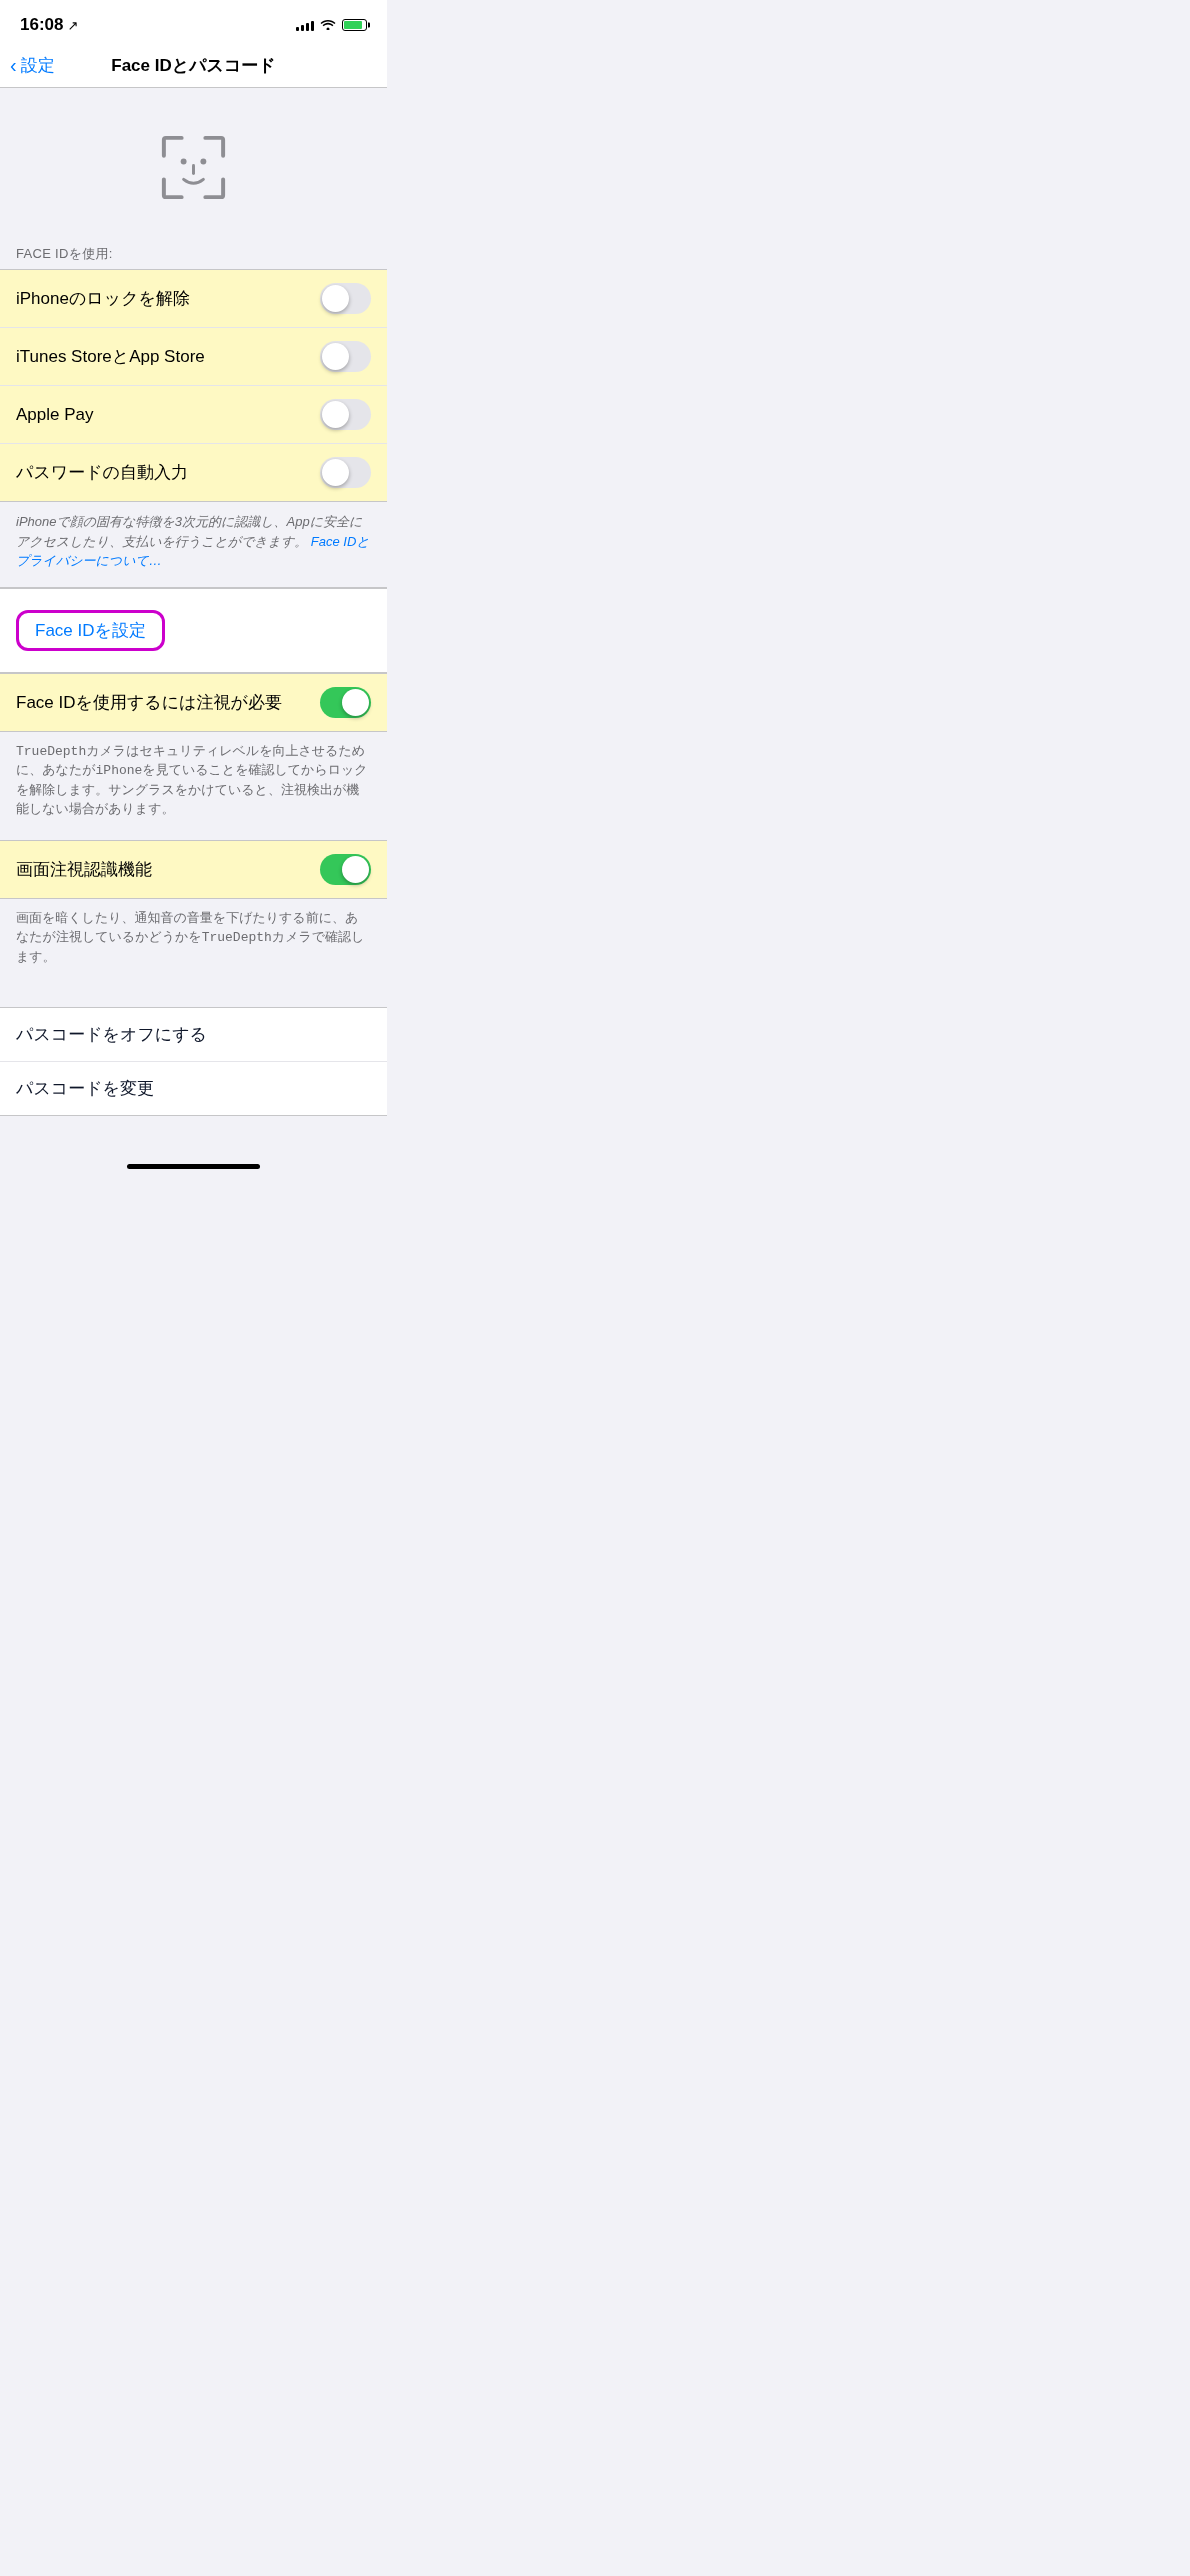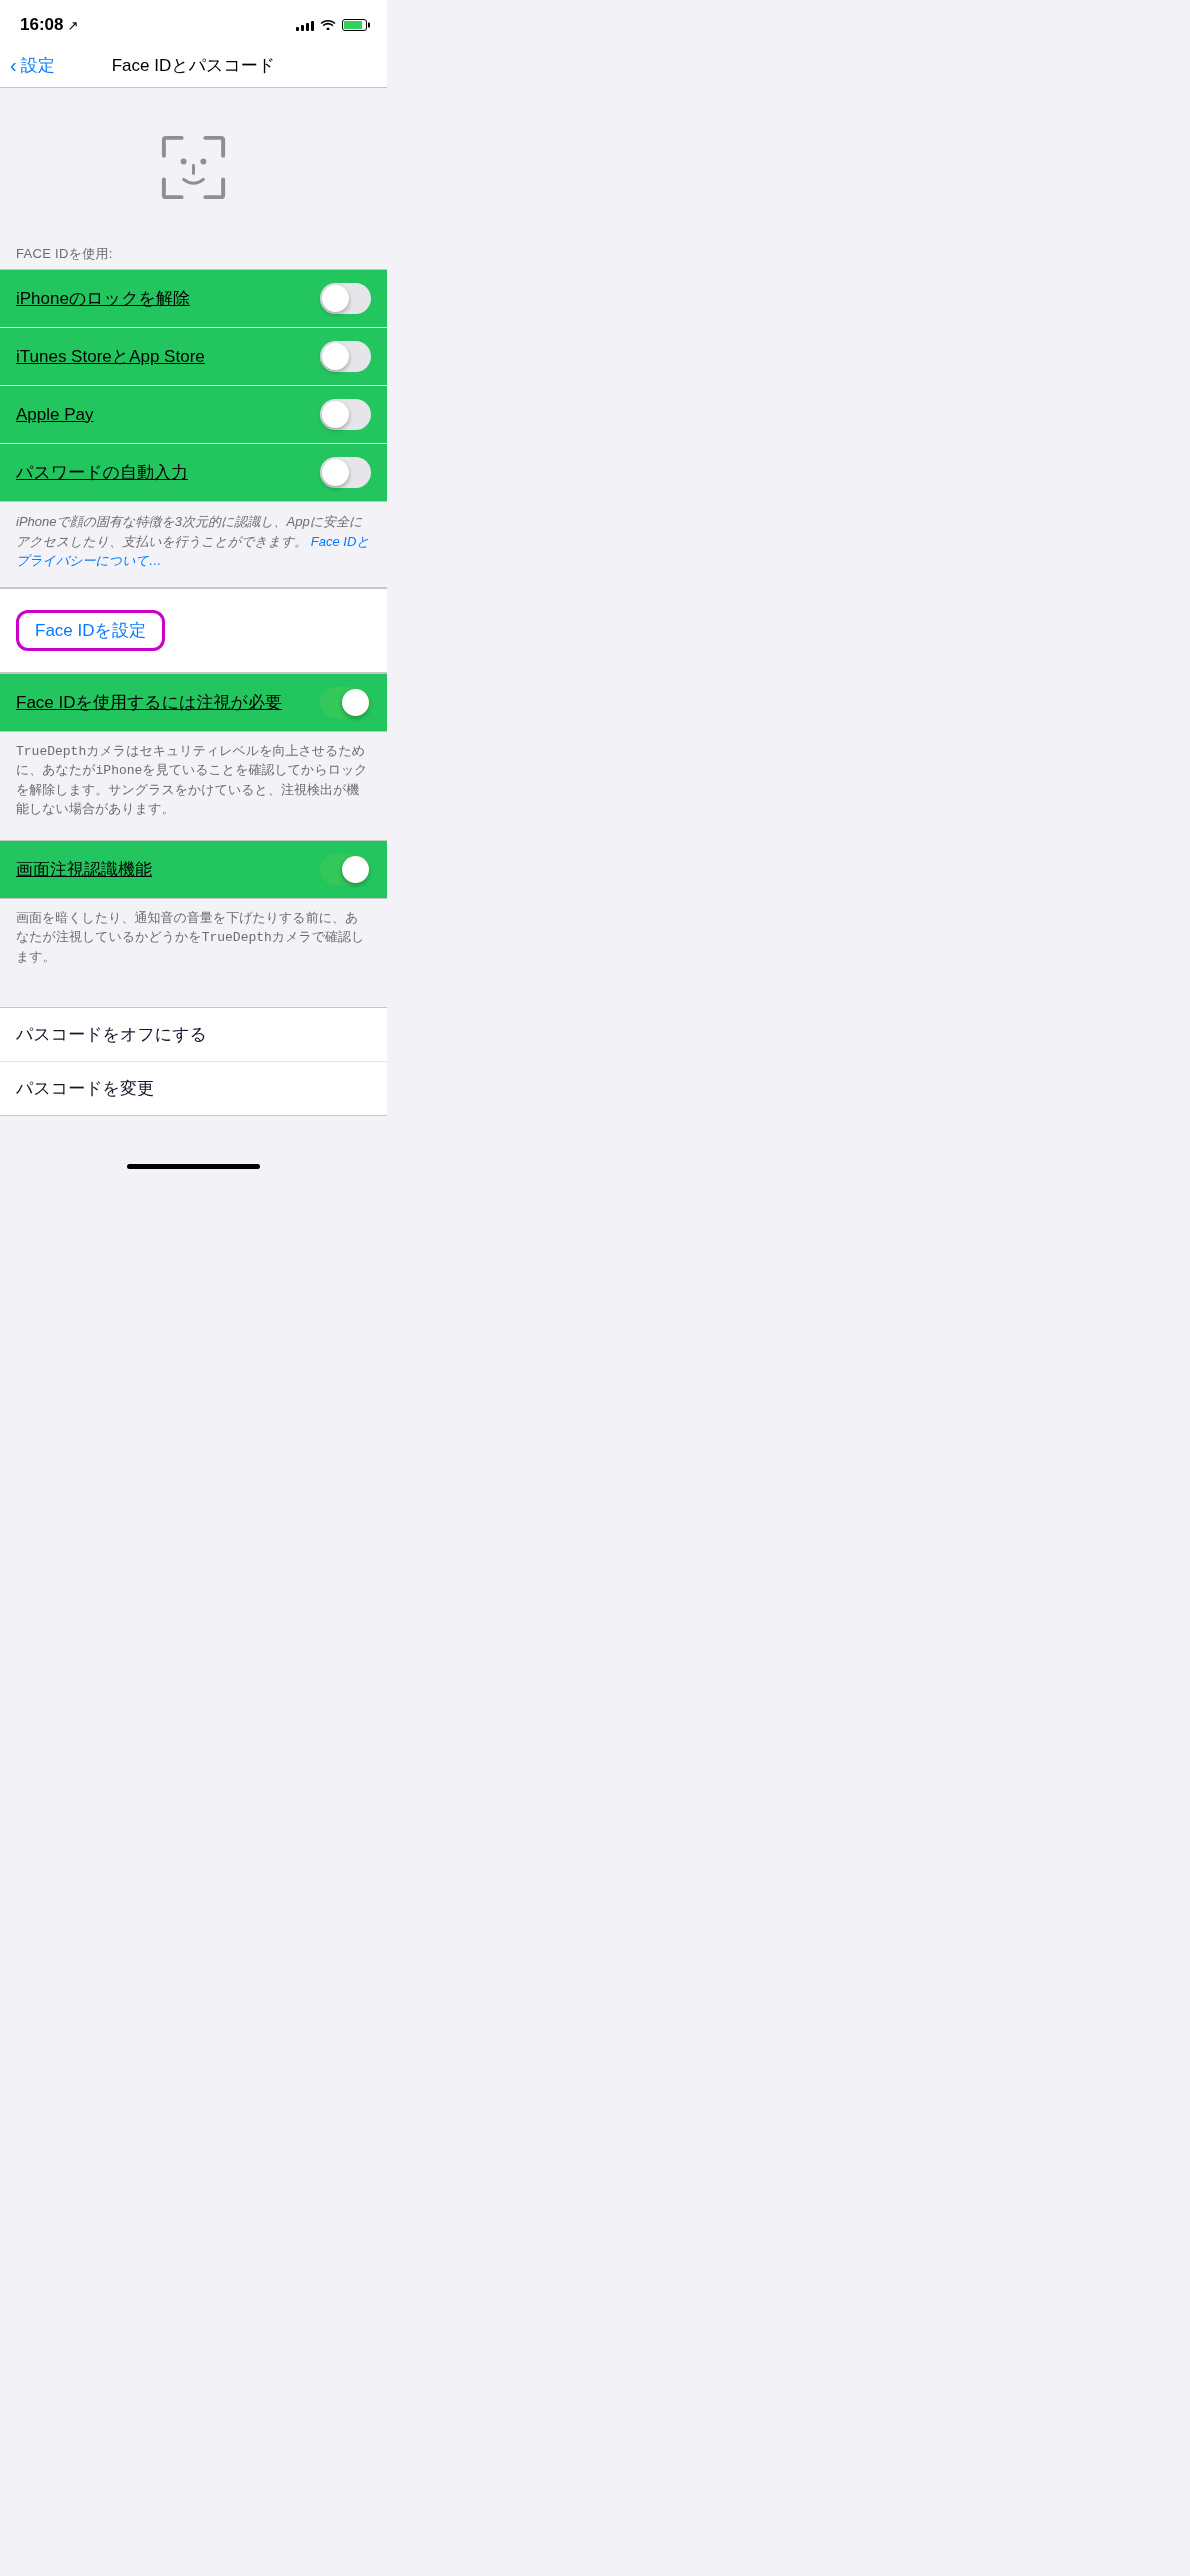--- a/index.html
+++ b/index.html
@@ -106,21 +106,21 @@
       cursor: pointer;
       gap: 2px;
     }
     .nav-back-chevron {
       font-size: 20px;
       font-weight: 300;
       margin-right: 2px;
     }
     .nav-title {
       font-size: 17px;
-      font-weight: 400;
+      font-weight: 700;
       color: #000;
       text-align: center;
     }
 
     
     .content {
       background: #f2f2f7;
     }
 
     
@@ -147,24 +147,23 @@
       background: #ffffff;
       border-top: 1px solid #c6c6c8;
       border-bottom: 1px solid #c6c6c8;
       margin-bottom: 0;
     }
     .settings-row {
       display: flex;
       align-items: center;
       justify-content: space-between;
       padding: 13px 16px;
-      background: #22c55e;
+      background: #fef9c3;
       min-height: 50px;
       border-bottom: 1px solid #e5e5ea;
-      text-decoration: underline;
     }
     .settings-row:last-child {
       border-bottom: none;
     }
     .settings-row-label {
       font-size: 17px;
       color: #000;
     }
 
     

